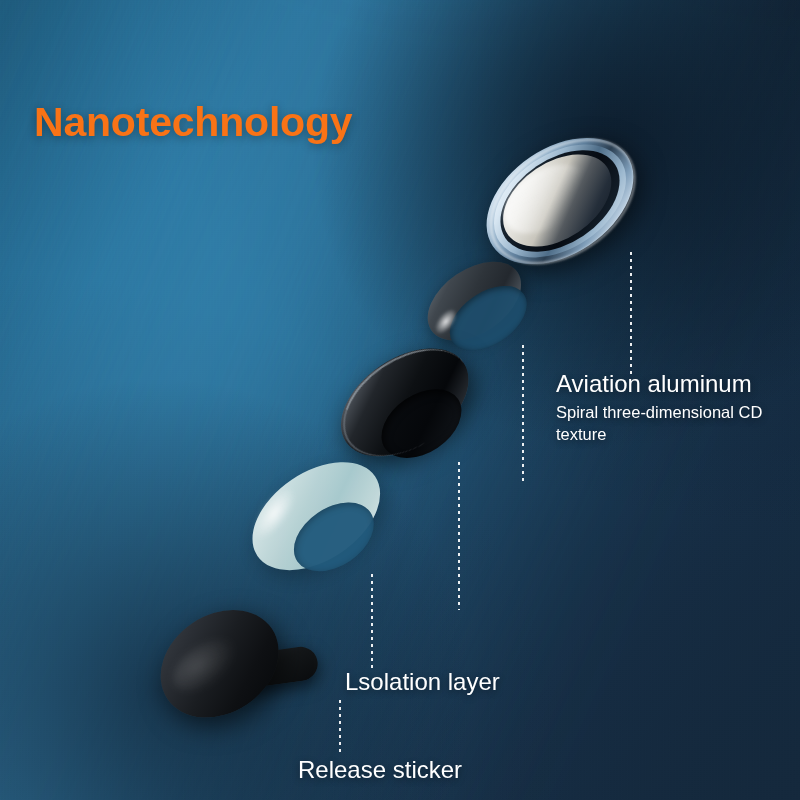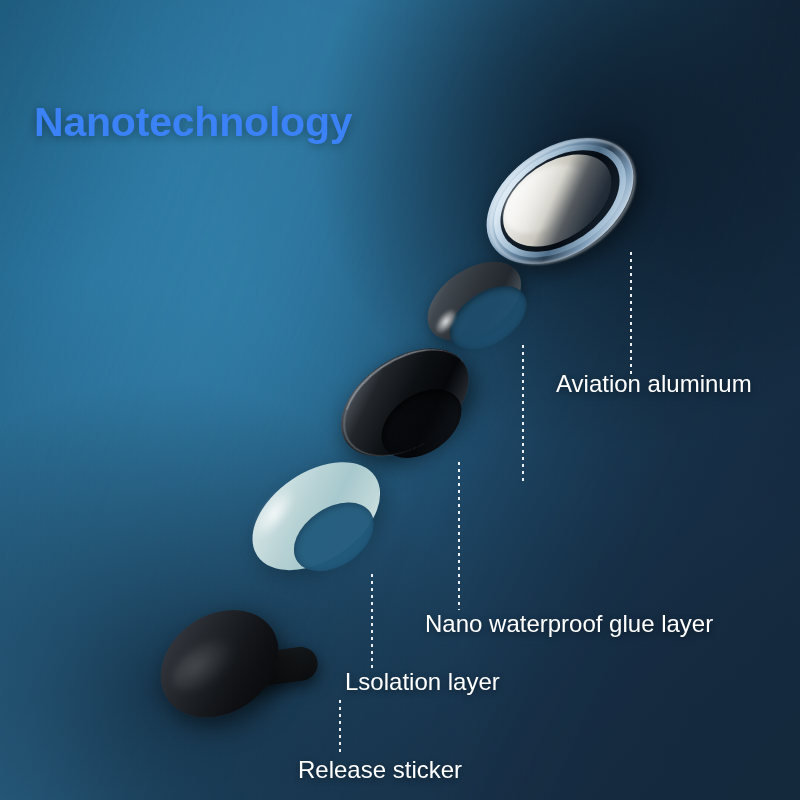--- a/index.html
+++ b/index.html
@@ -29,21 +29,21 @@
   .bg-dark-tr{position:absolute;right:-120px;top:-160px;width:620px;height:620px;
     background:radial-gradient(circle at 50% 50%,rgba(10,22,36,.85) 0%,rgba(10,22,36,0) 68%);}
   .bg-dark-bl{position:absolute;left:-160px;bottom:-200px;width:640px;height:620px;
     background:radial-gradient(circle at 50% 50%,rgba(12,26,42,.62) 0%,rgba(12,26,42,0) 70%);}
   .bg-grain{position:absolute;inset:0;opacity:.16;mix-blend-mode:overlay;
     background-image:
       repeating-linear-gradient(0deg,rgba(255,255,255,.05) 0 1px,rgba(0,0,0,0) 1px 2px),
       repeating-linear-gradient(90deg,rgba(255,255,255,.04) 0 1px,rgba(0,0,0,0) 1px 3px);}
 
   
-  .headline{position:absolute;left:34px;top:96px;width:520px;color:#3b82f6;
+  .headline{position:absolute;left:34px;top:96px;width:520px;color:#f97316;
     font-size:41px;font-weight:bold;line-height:1.27;letter-spacing:-.2px;
     text-shadow:0 2px 10px rgba(0,0,0,.33);}
   .headline div{white-space:nowrap;}
 
   
   .part{position:absolute;}
 
   
   #part-alu{left:472px;top:132px;width:176px;height:138px;}
   #part-alu .tilt{position:absolute;inset:0;transform:rotate(-34deg);}
@@ -195,26 +195,24 @@
   </div>
 
   <div class="leader" style="left:630px;top:252px;height:122px;"></div>
   <div class="leader" style="left:522px;top:345px;height:136px;"></div>
   <div class="leader" style="left:458px;top:462px;height:148px;"></div>
   <div class="leader" style="left:371px;top:574px;height:96px;"></div>
   <div class="leader" style="left:339px;top:700px;height:56px;"></div>
 
   <div class="callout" id="cl-alu">
     <div class="t">Aviation aluminum</div>
-  </div>
-
-
-  <div class="callout" id="cl-glue">
-    <div class="t">Nano waterproof glue layer</div>
-  </div>
+    <div class="s">Spiral three-dimensional CD texture</div>
+  </div>
+
+
 
   <div class="callout" id="cl-rel">
     <div class="t">Release sticker</div>
   </div>
 
   <div class="callout" id="cl-iso">
     <div class="t">Lsolation layer</div>
   </div>
 
 </div>

